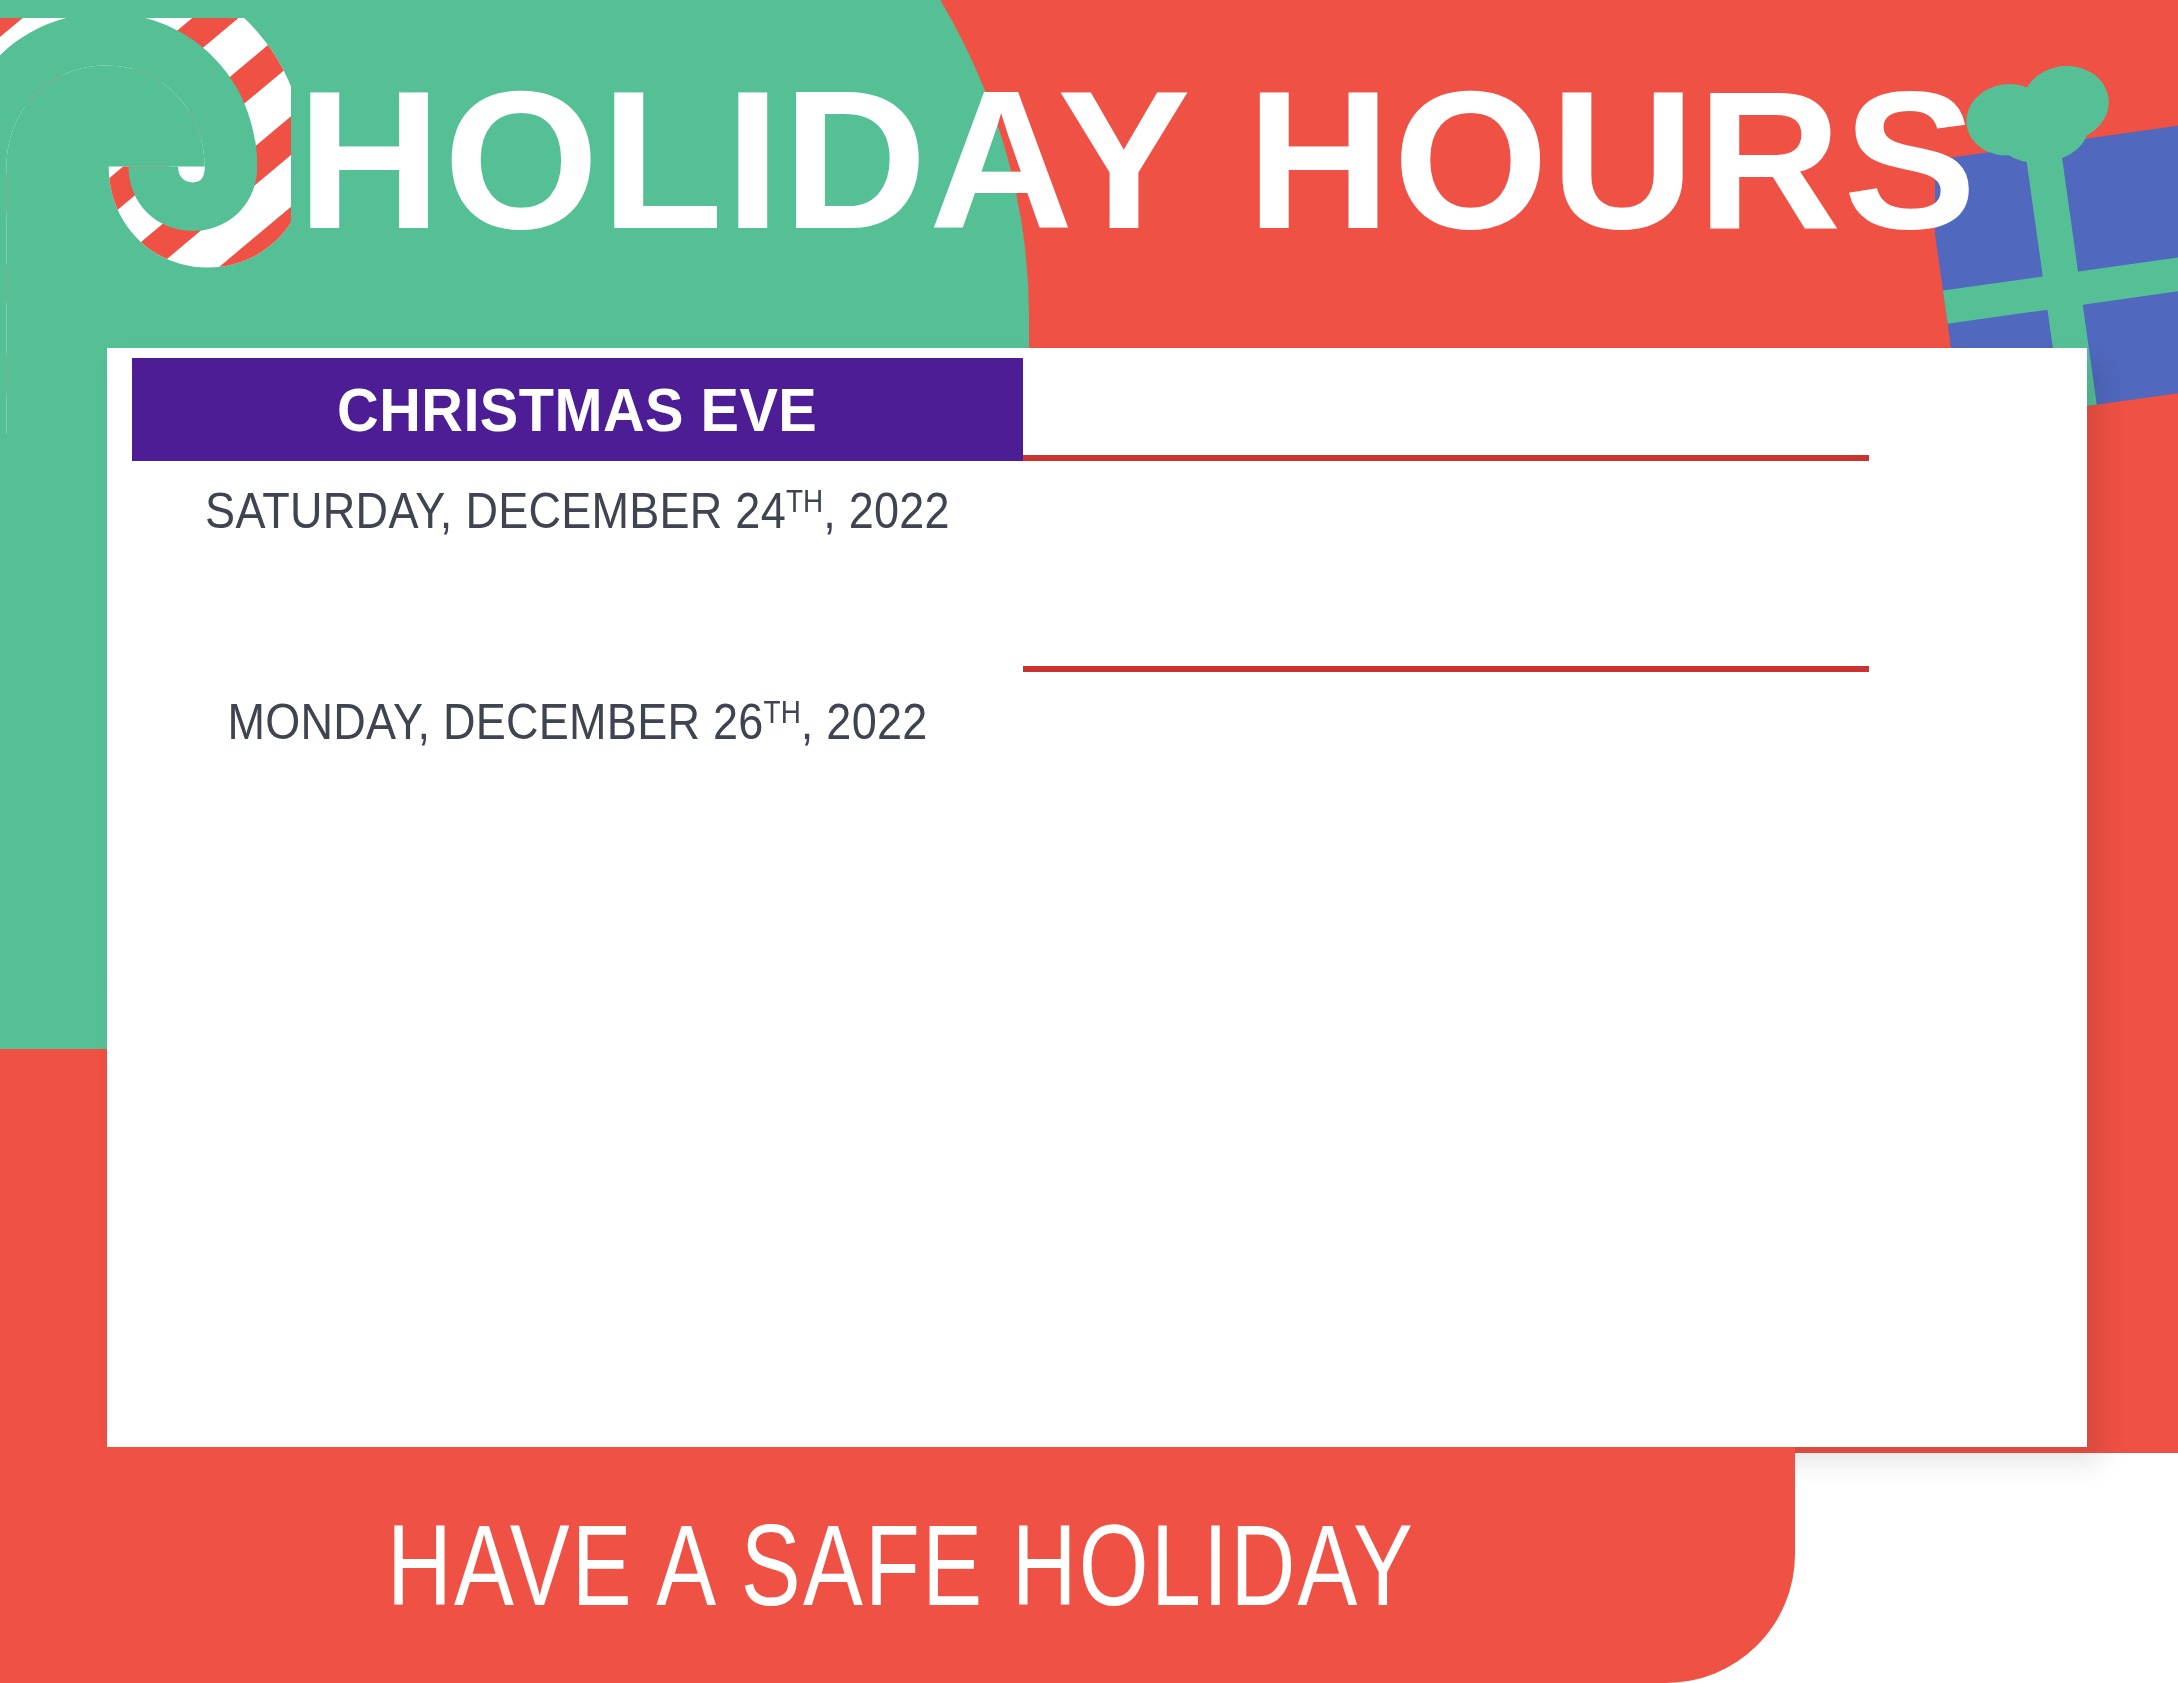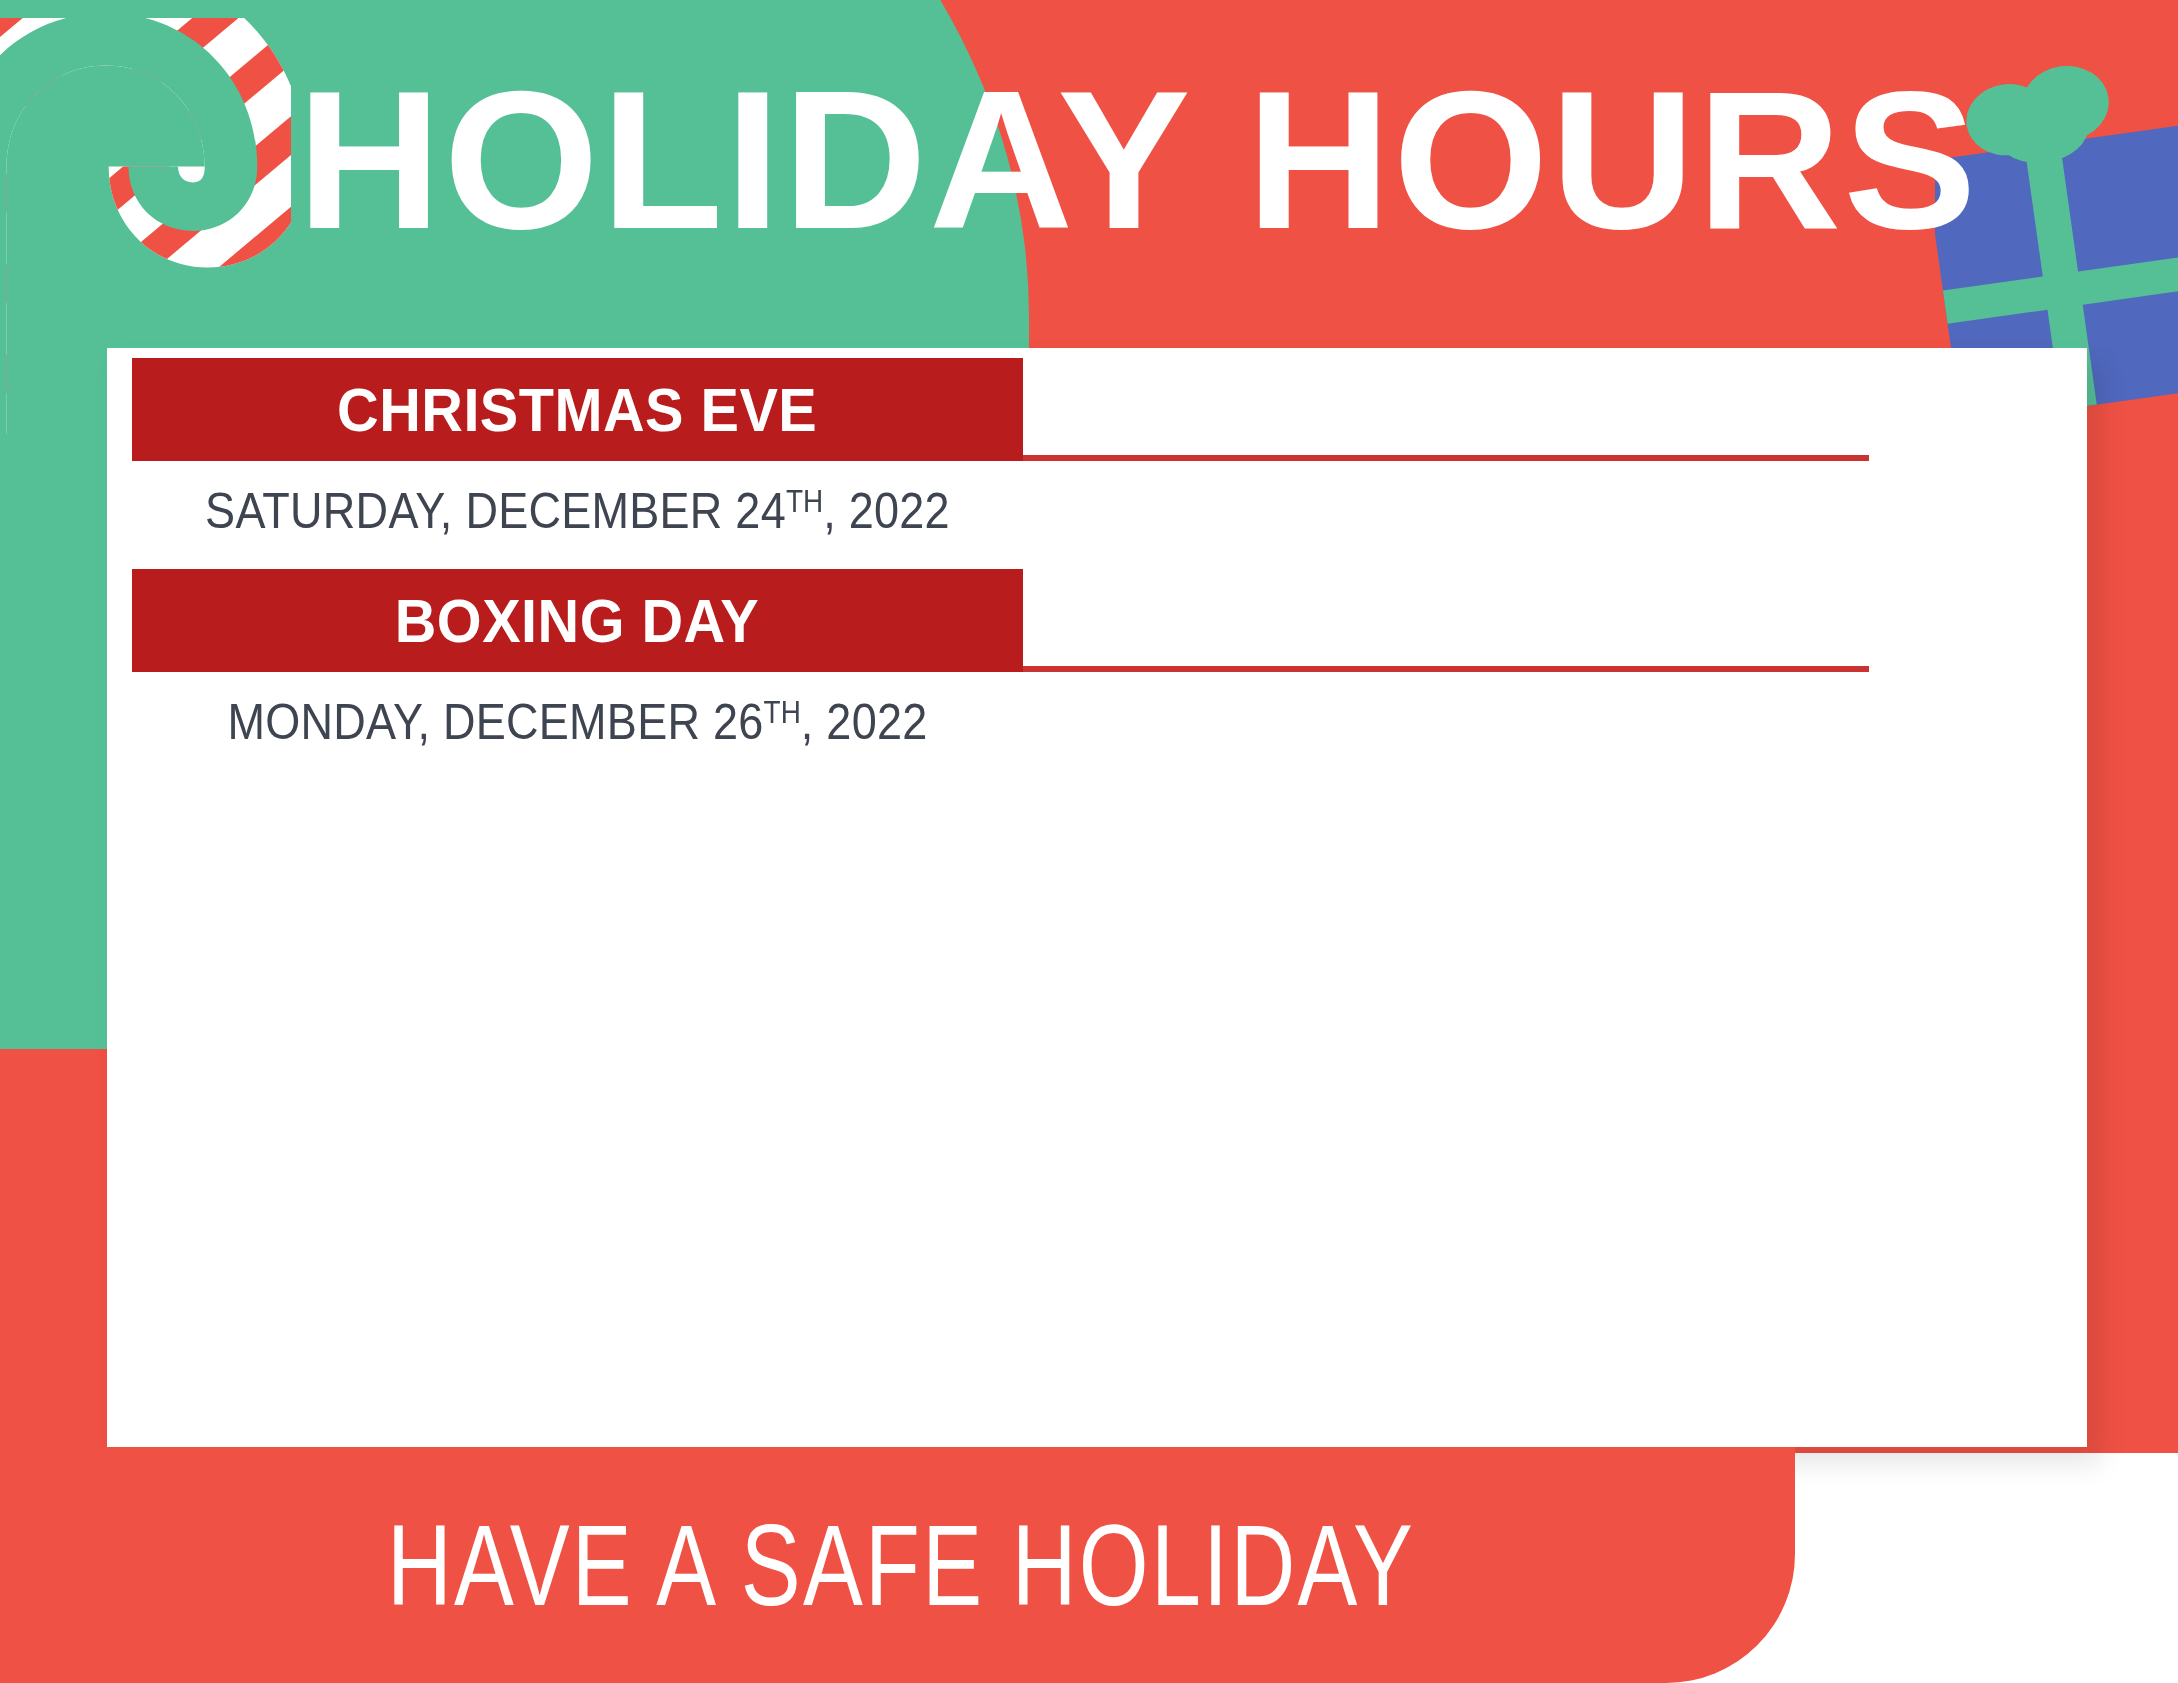--- a/index.html
+++ b/index.html
@@ -117,21 +117,21 @@
     height: 211px;
   }
 
   
   .row-plate {
     position: absolute;
     left: 25px;
     top: 10px;
     width: 891px;
     height: 103px;
-    background: #b91c1c;
+    background: #4c1d95;
     display: flex;
     align-items: center;
     justify-content: center;
     box-sizing: border-box;
     padding: 0 24px;
   }
 
   .row-label {
     color: #ffffff;
     font-family: "Liberation Sans", sans-serif;
@@ -262,23 +262,20 @@
       <div class="row">
         <div class="row-plate">
           <span class="row-label">CHRISTMAS EVE</span>
         </div>
         <div class="row-rule"></div>
         <div class="row-date"><span>SATURDAY,</span> <span>DECEMBER</span> <span>24</span><sup>TH</sup>, <span>2022</span></div>
       </div>
 
 
       <div class="row">
-        <div class="row-plate">
-          <span class="row-label">BOXING DAY</span>
-        </div>
         <div class="row-rule"></div>
         <div class="row-date"><span>MONDAY,</span> <span>DECEMBER</span> <span>26</span><sup>TH</sup>, <span>2022</span></div>
       </div>
 
 
 
     </div>
   </div>
 
   <div class="bottom-banner">

